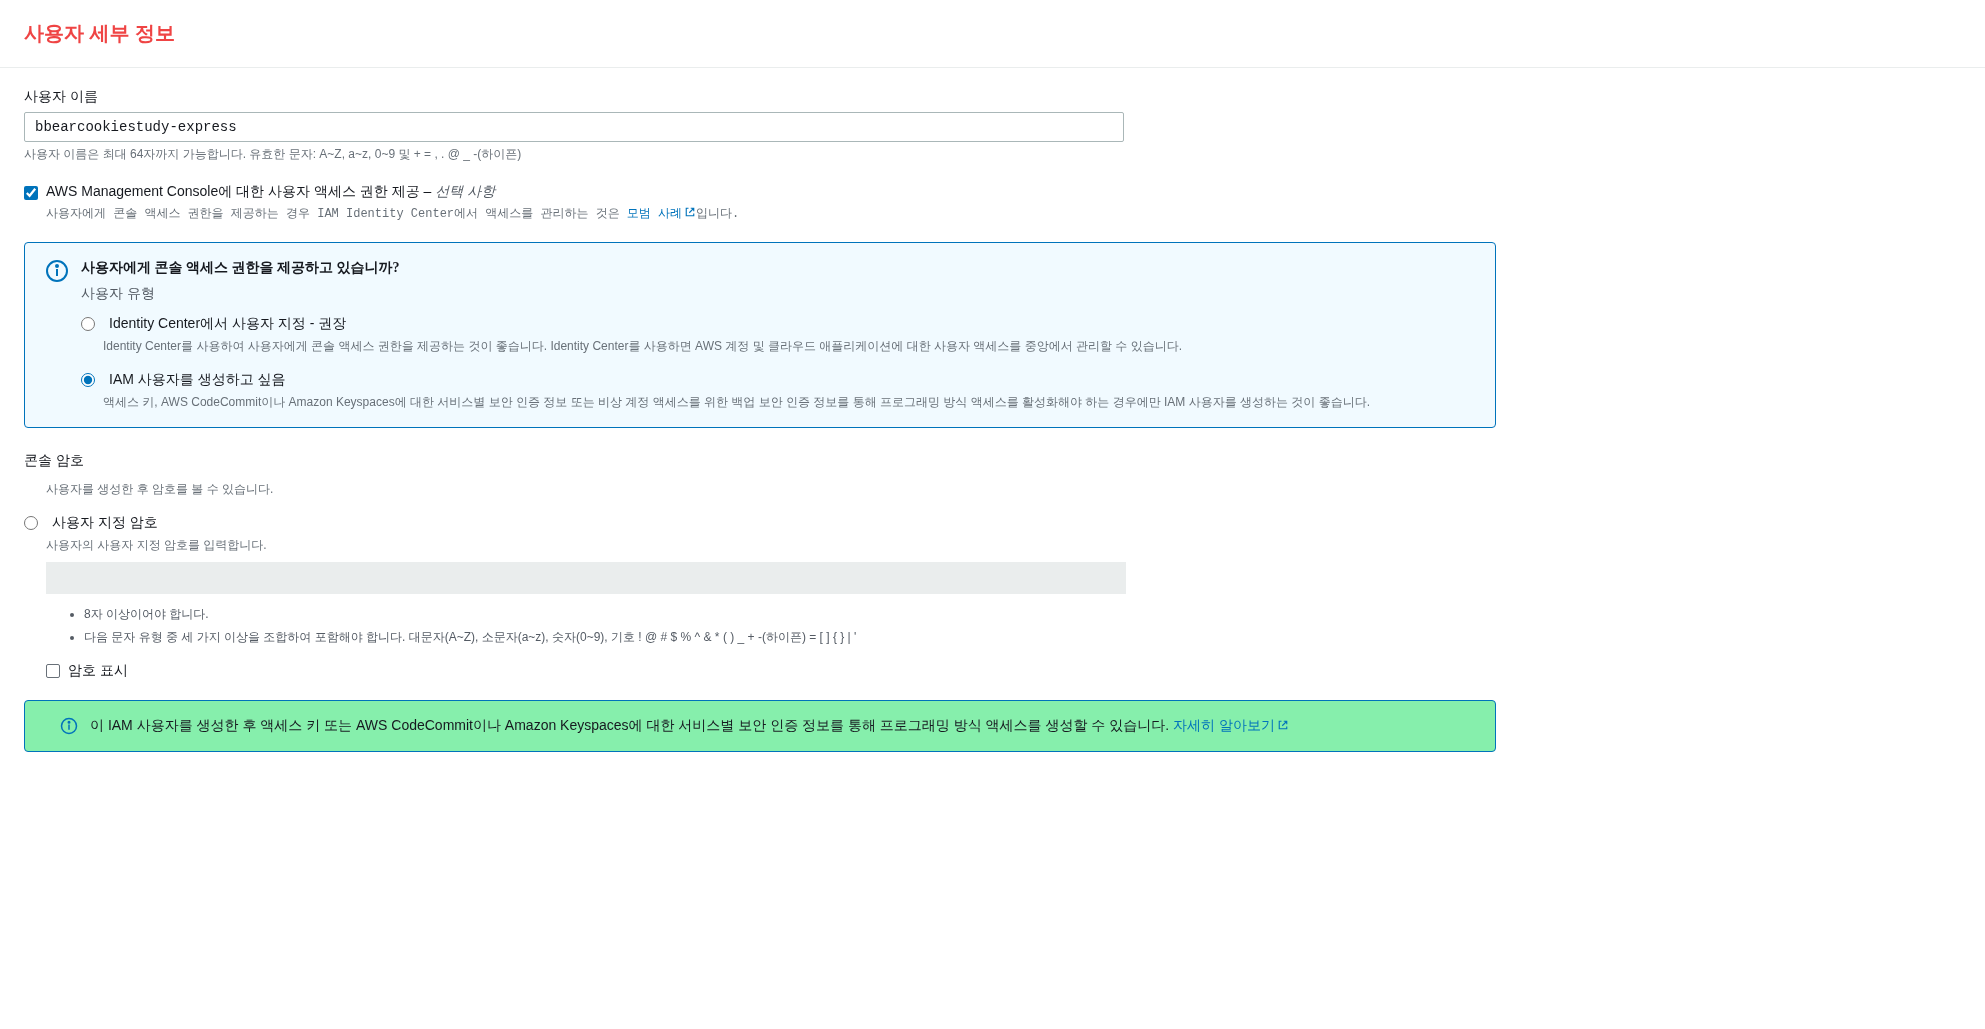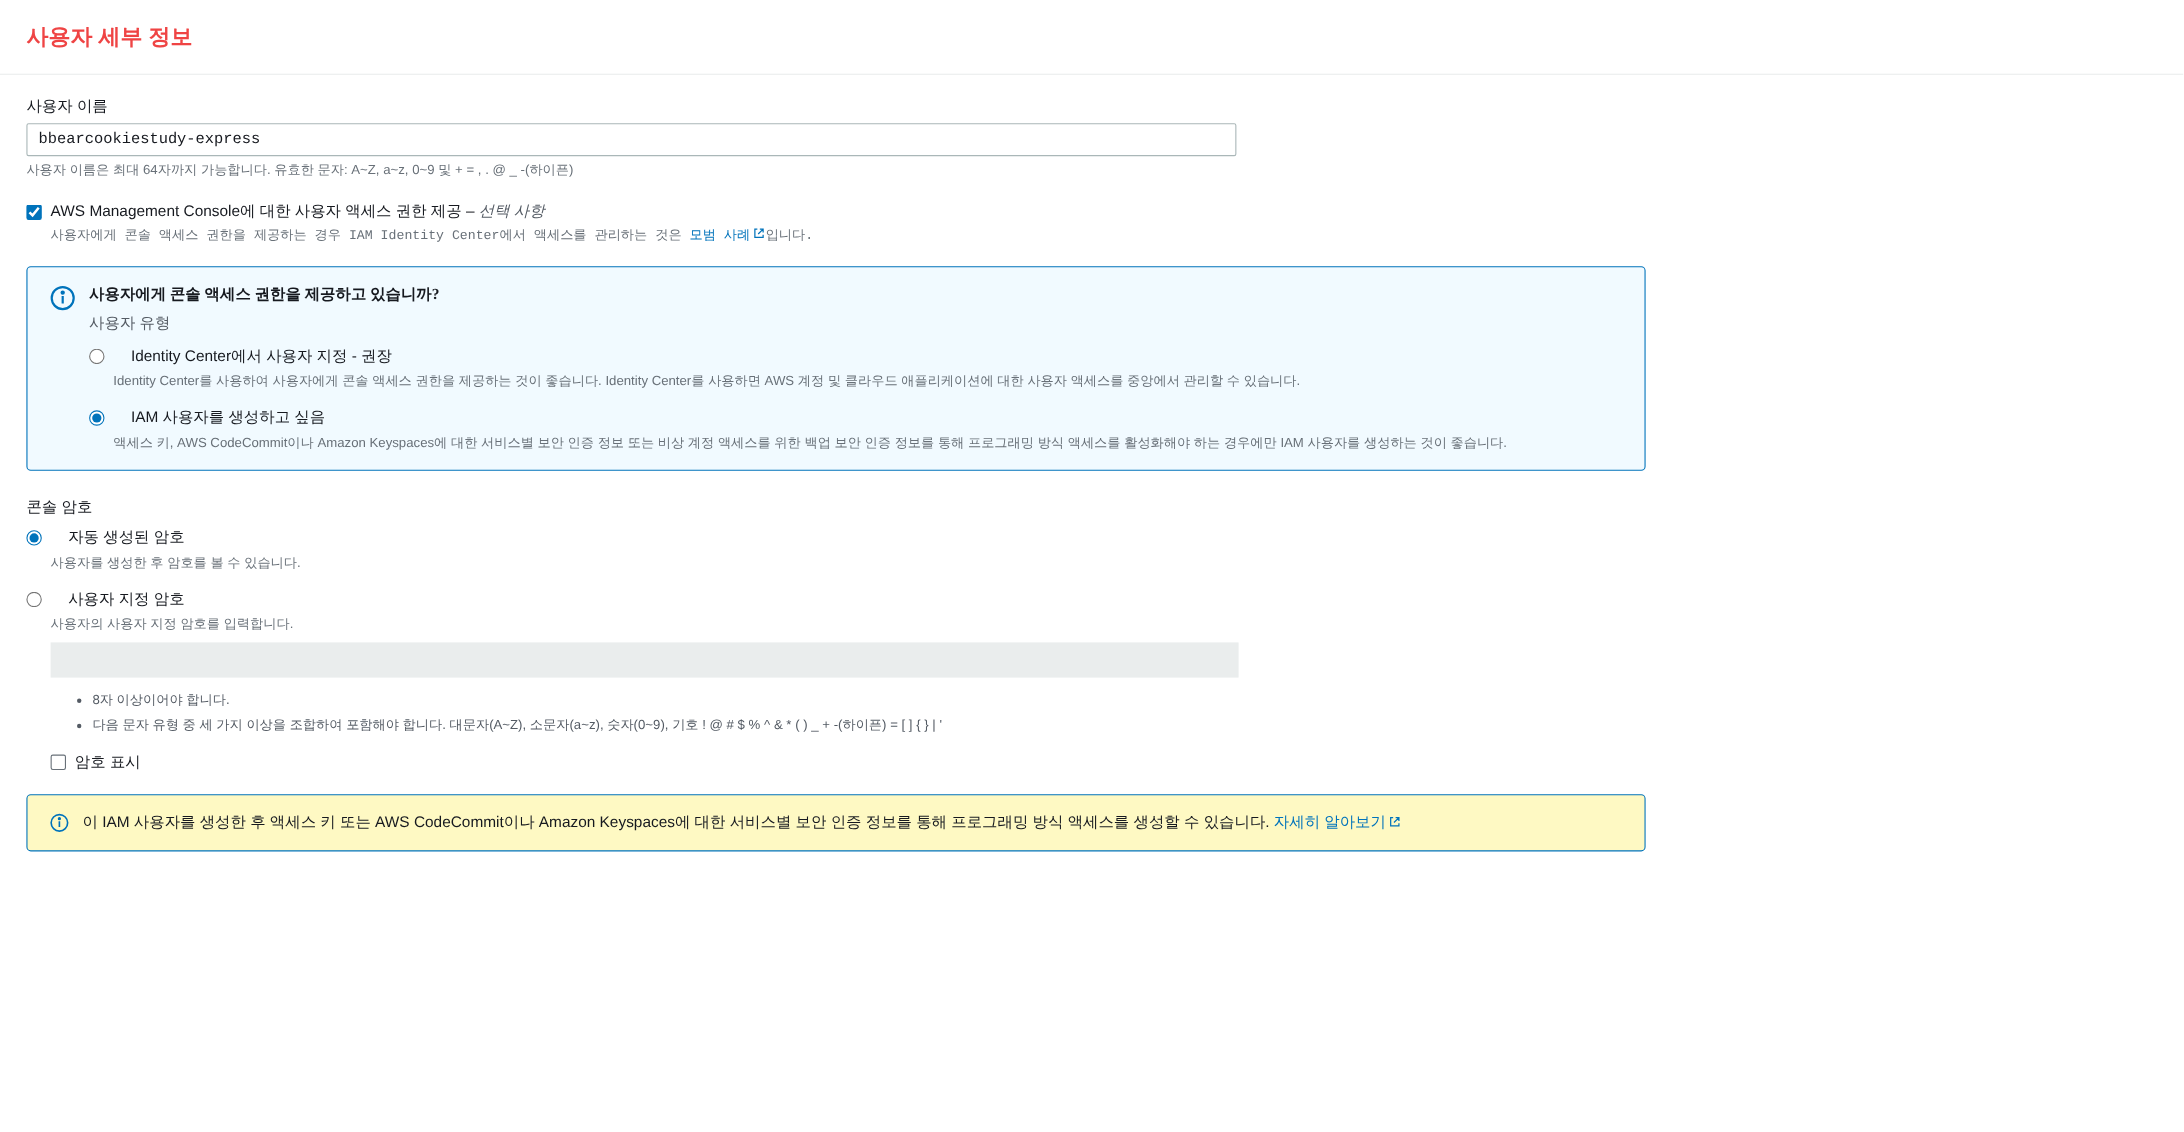--- a/index.html
+++ b/index.html
@@ -141,21 +141,21 @@
       margin-bottom: 12px;
     }
     
     .radio-option {
       margin-bottom: 16px;
     }
     
     .radio-row {
       display: flex;
       align-items: center;
-      gap: 24px;
+      gap: 14px;
     }
     
     .radio {
       width: 14px;
       height: 14px;
       accent-color: #0073bb;
       cursor: pointer;
     }
     
     .radio-label {
@@ -213,23 +213,23 @@
       width: 14px;
       height: 14px;
       border: 1px solid #687078;
       border-radius: 2px;
       background: #fff;
       cursor: pointer;
     }
     
     .bottom-info-panel {
       border: 1px solid #0073bb;
-      background: #fef9c3;
+      background: #86efac;
       border-radius: 4px;
-      padding: 16px 20px;
+      padding: 16px 35px;
       display: flex;
       align-items: center;
       gap: 12px;
     }
     
     .bottom-info-panel .info-icon {
       width: 18px;
       height: 18px;
     }
     
@@ -292,24 +292,20 @@
         </div>
         <div class="radio-hint">액세스 키, AWS CodeCommit이나 Amazon Keyspaces에 대한 서비스별 보안 인증 정보 또는 비상 계정 액세스를 위한 백업 보안 인증 정보를 통해 프로그래밍 방식 액세스를 활성화해야 하는 경우에만 IAM 사용자를 생성하는 것이 좋습니다.</div>
       </div>
     </div>
   </div>
 
   <div class="form-group">
     <div class="section-label">콘솔 암호</div>
 
     <div class="radio-option">
-      <div class="radio-row">
-        <input type="radio" name="pwtype" class="radio" checked="" style="">
-        <span class="radio-label">자동 생성된 암호</span>
-      </div>
       <div class="radio-hint">사용자를 생성한 후 암호를 볼 수 있습니다.</div>
     </div>
 
     <div class="radio-option" style="margin-bottom:0">
       <div class="radio-row">
         <input type="radio" name="pwtype" class="radio" style="">
         <span class="radio-label">사용자 지정 암호</span>
       </div>
       <div class="radio-hint">사용자의 사용자 지정 암호를 입력합니다.</div>
     </div>

